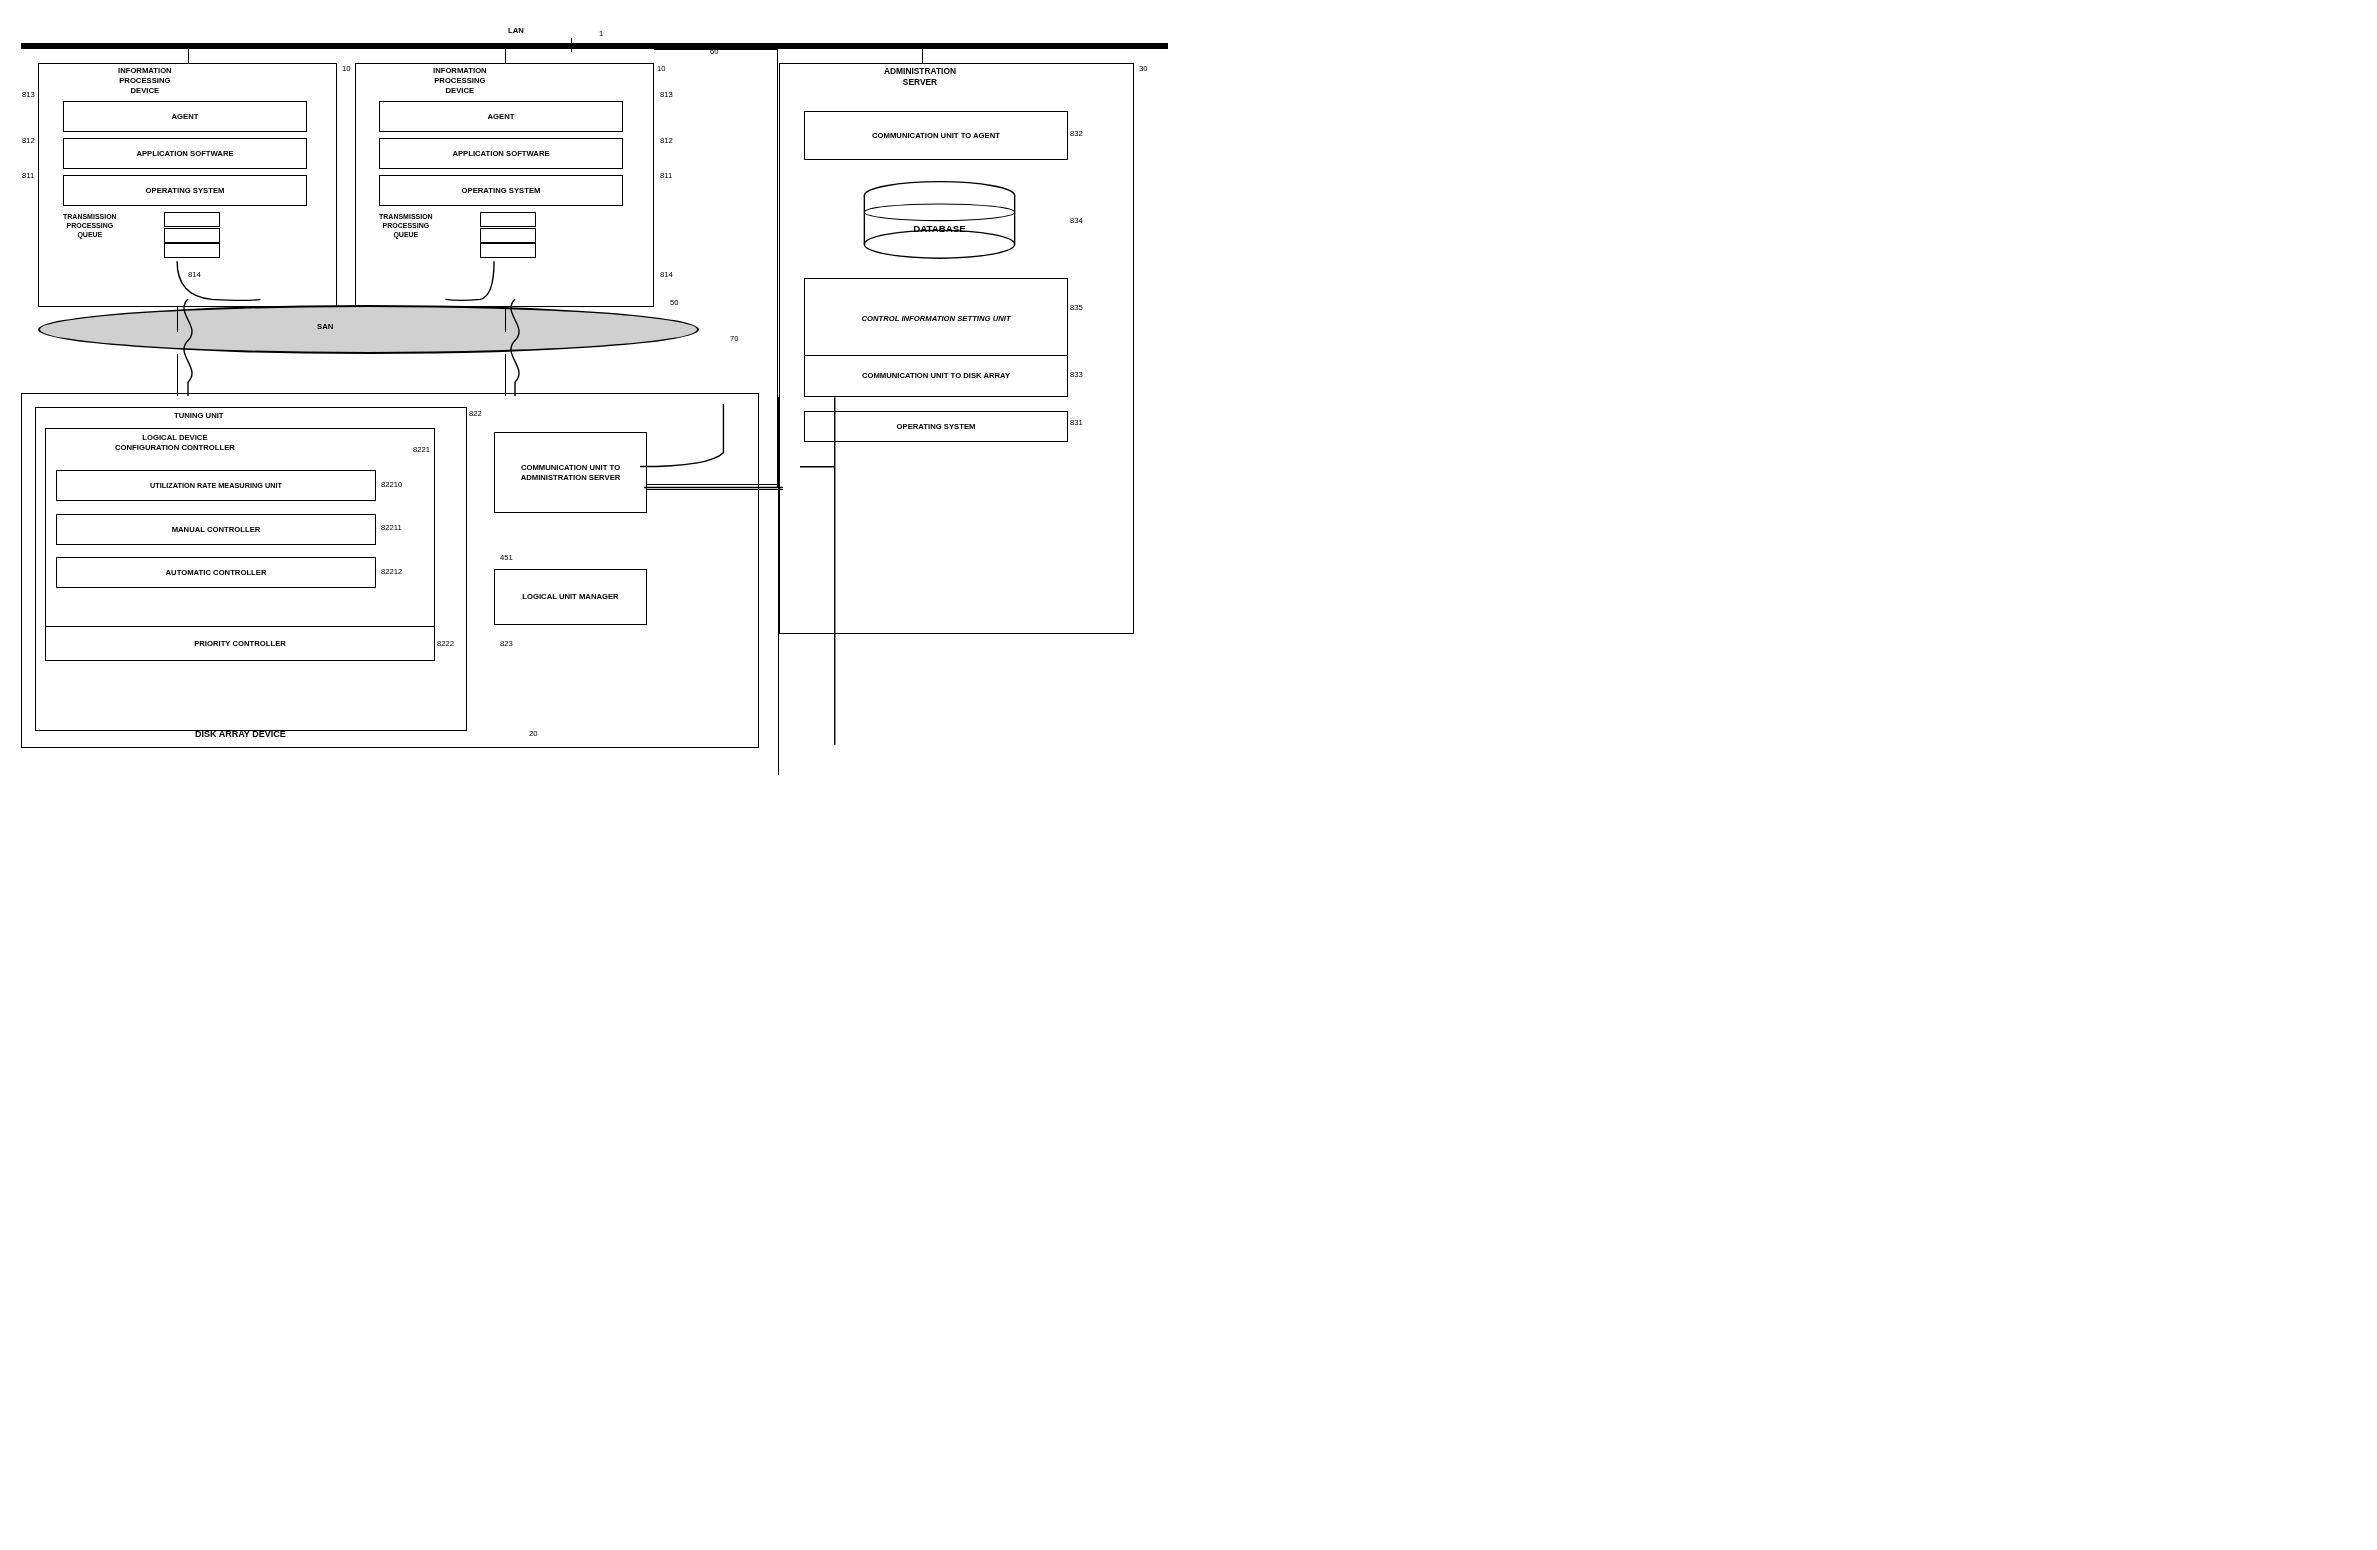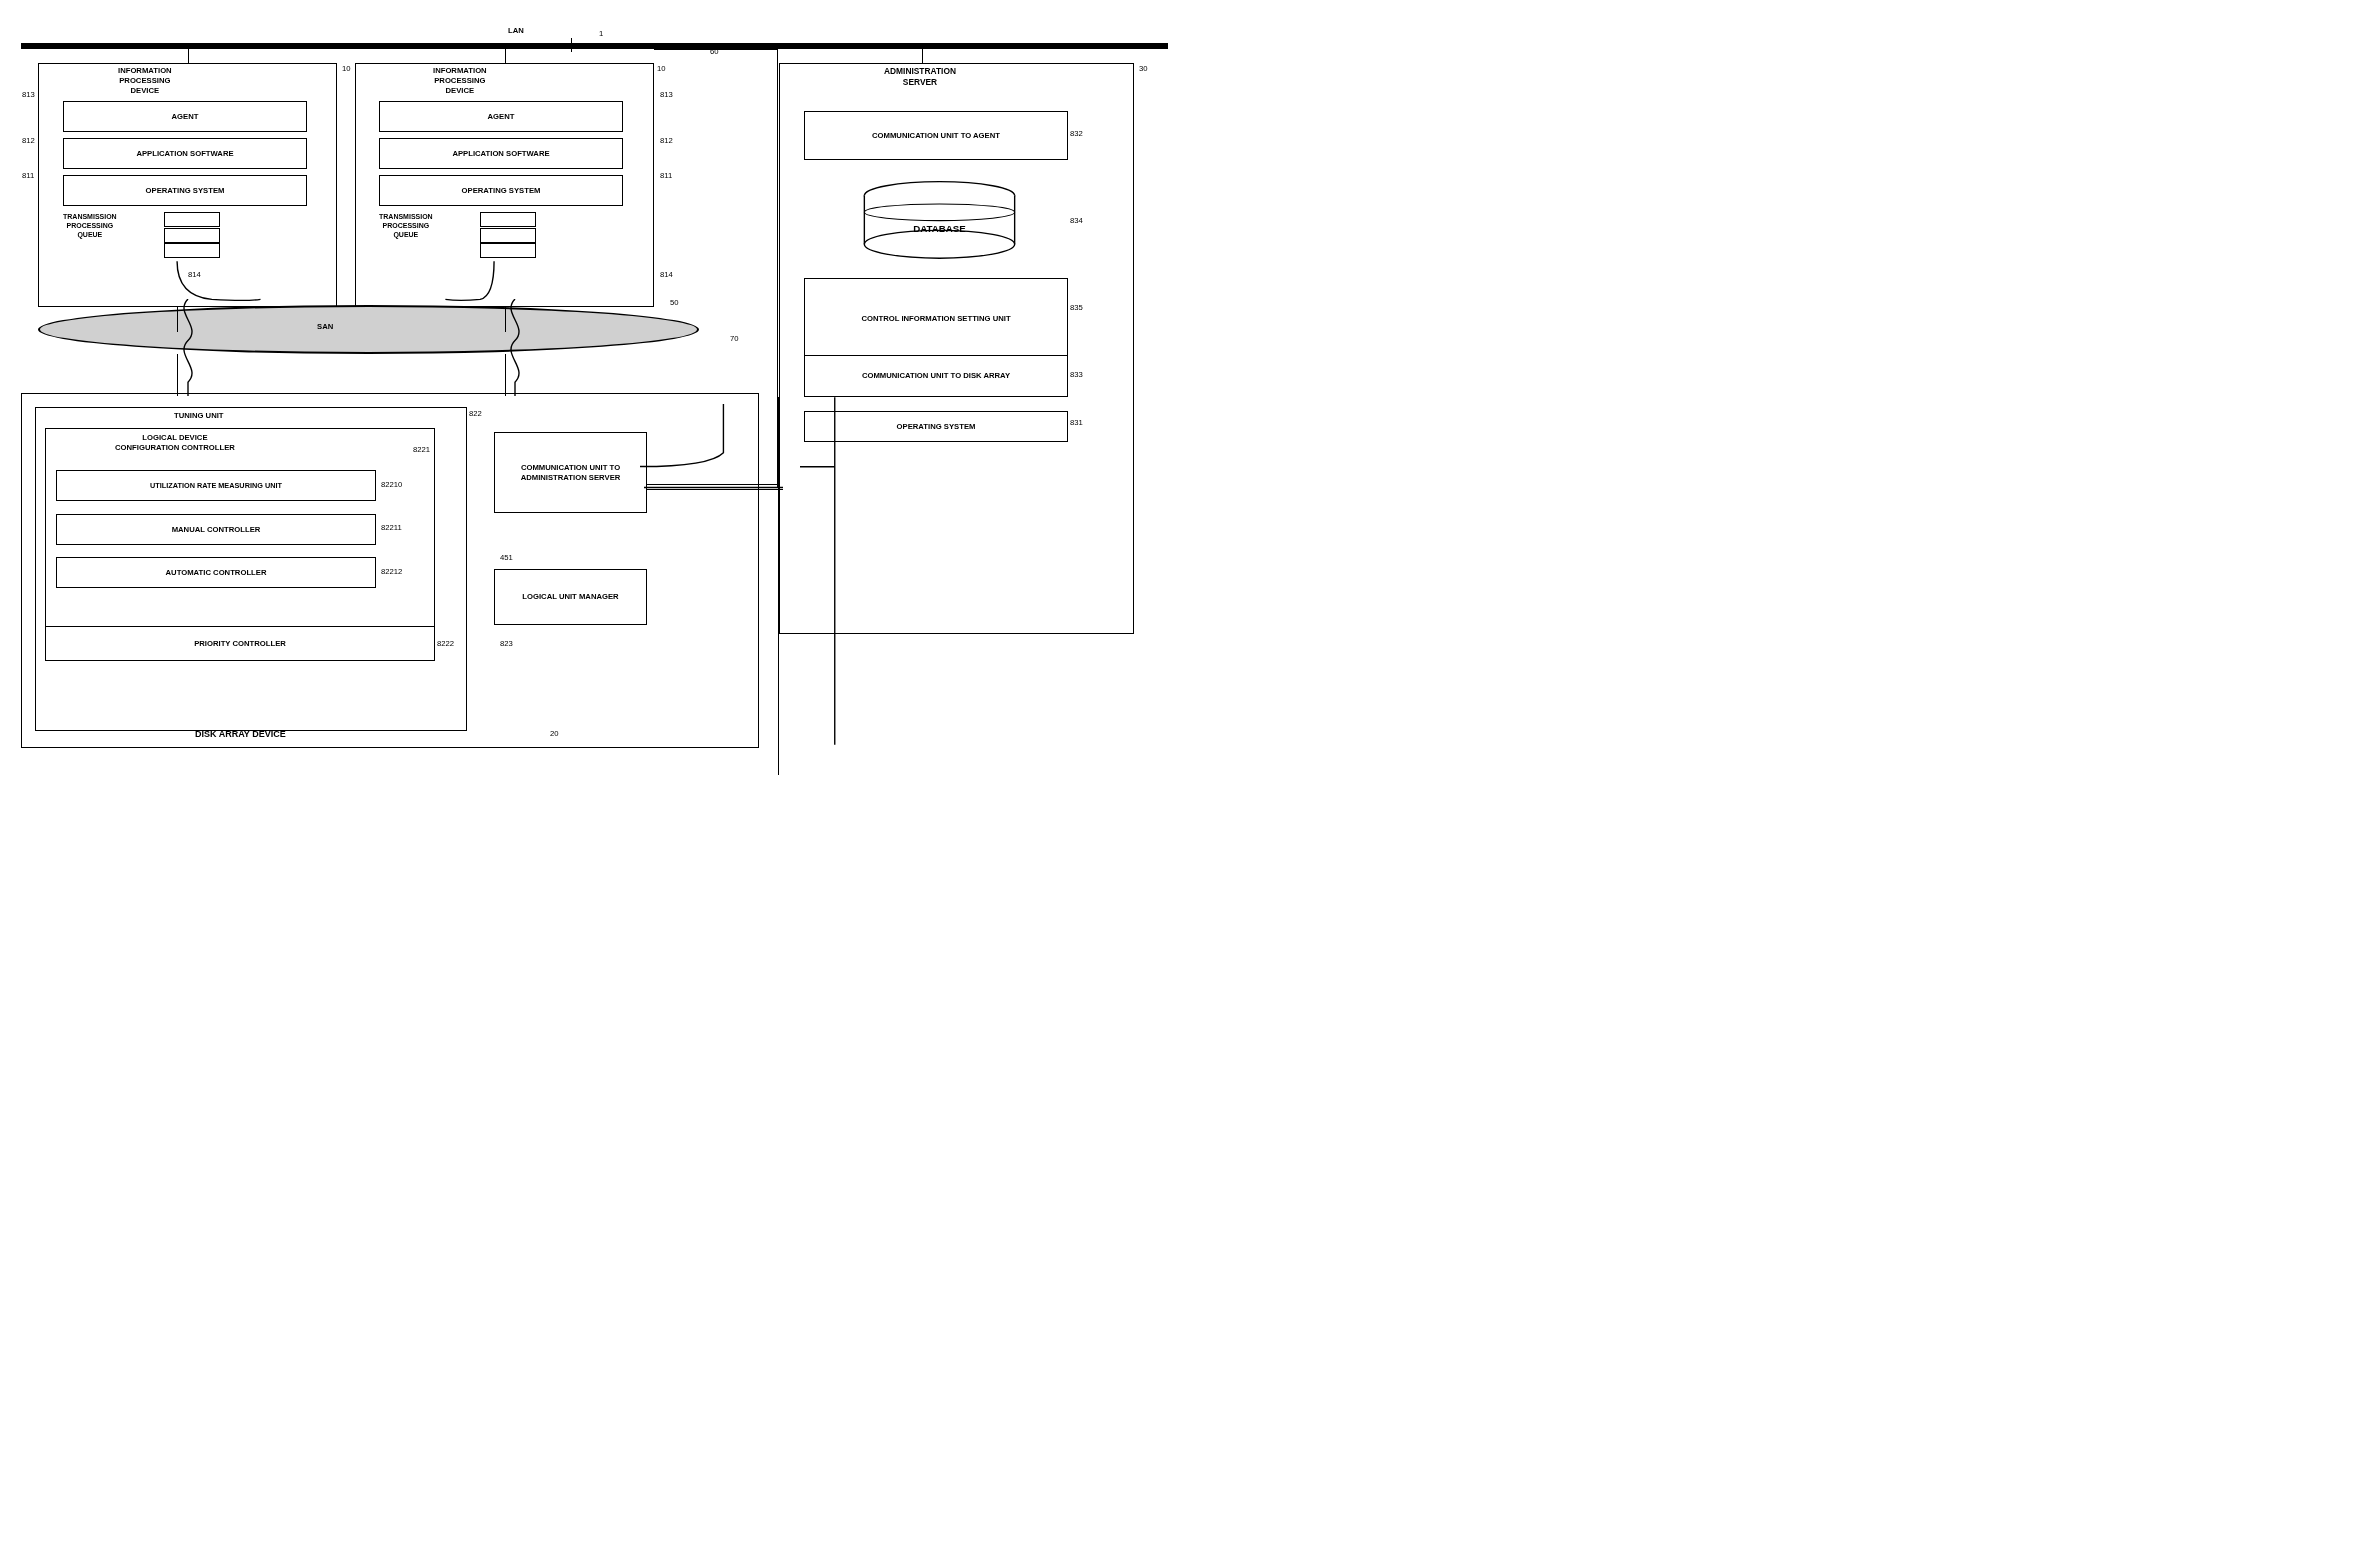--- a/index.html
+++ b/index.html
@@ -166,21 +166,21 @@
       <line x1="12" y1="22" x2="12" y2="92" stroke="#000" stroke-width="2"></line>
       <line x1="228" y1="22" x2="228" y2="92" stroke="#000" stroke-width="2"></line>
       <ellipse cx="120" cy="92" rx="108" ry="20" fill="#fff" stroke="#000" stroke-width="2"></ellipse>
       <ellipse cx="120" cy="46" rx="108" ry="12" fill="none" stroke="#000" stroke-width="1.5"></ellipse>
       <text x="120" y="75" text-anchor="middle" font-size="14" font-weight="bold" font-family="Arial">DATABASE</text>
     </svg>
   </div>
 
   <div class="ref-num" style="top:216px;left:1070px;">834</div>
 
-  <div class="box" style="top:278px;left:804px;width:264px;height:81px;">CONTROL
+  <div class="box" style="top:278px;left:804px;width:264px;height:81px;font-style:italic;">CONTROL
 INFORMATION
 SETTING UNIT</div>
 
   <div class="ref-num" style="top:303px;left:1070px;">835</div>
 
   <div class="box" style="top:355px;left:804px;width:264px;height:42px;">COMMUNICATION
 UNIT TO DISK ARRAY</div>
 
   <div class="ref-num" style="top:370px;left:1070px;">833</div>
 
@@ -195,21 +195,21 @@
 
   <div class="connector connector-v" style="top:306px;left:177px;height:26.4px;"></div>
   <div class="connector connector-v" style="top:306px;left:505px;height:26.4px;"></div>
 
   <div class="connector connector-v" style="top:354px;left:177px;height:42px;"></div>
   <div class="connector connector-v" style="top:354px;left:505px;height:42px;"></div>
 
   <div class="outer-box" style="top:393px;left:21px;width:738px;height:355px;"></div>
   <div class="label" style="top:729px;left:195px;font-size:9px;">DISK ARRAY DEVICE</div>
 
-  <div class="ref-num" style="top:729px;left:550px;">20</div>
+  <div class="ref-num" style="top:729px;left:529px;">20</div>
 
   <div class="outer-box" style="top:407px;left:35px;width:432px;height:324px;"></div>
   <div class="label" style="top:411px;left:174px;">TUNING UNIT</div>
 
   <div class="ref-num" style="top:409px;left:469px;">822</div>
 
   <div class="outer-box" style="top:428px;left:45px;width:390px;height:223px;"></div>
   <div class="label" style="top:433px;left:115px;font-size:7.7px;">LOGICAL DEVICE<br>CONFIGURATION CONTROLLER</div>
 
   <div class="ref-num" style="top:445px;left:413px;">8221</div>

